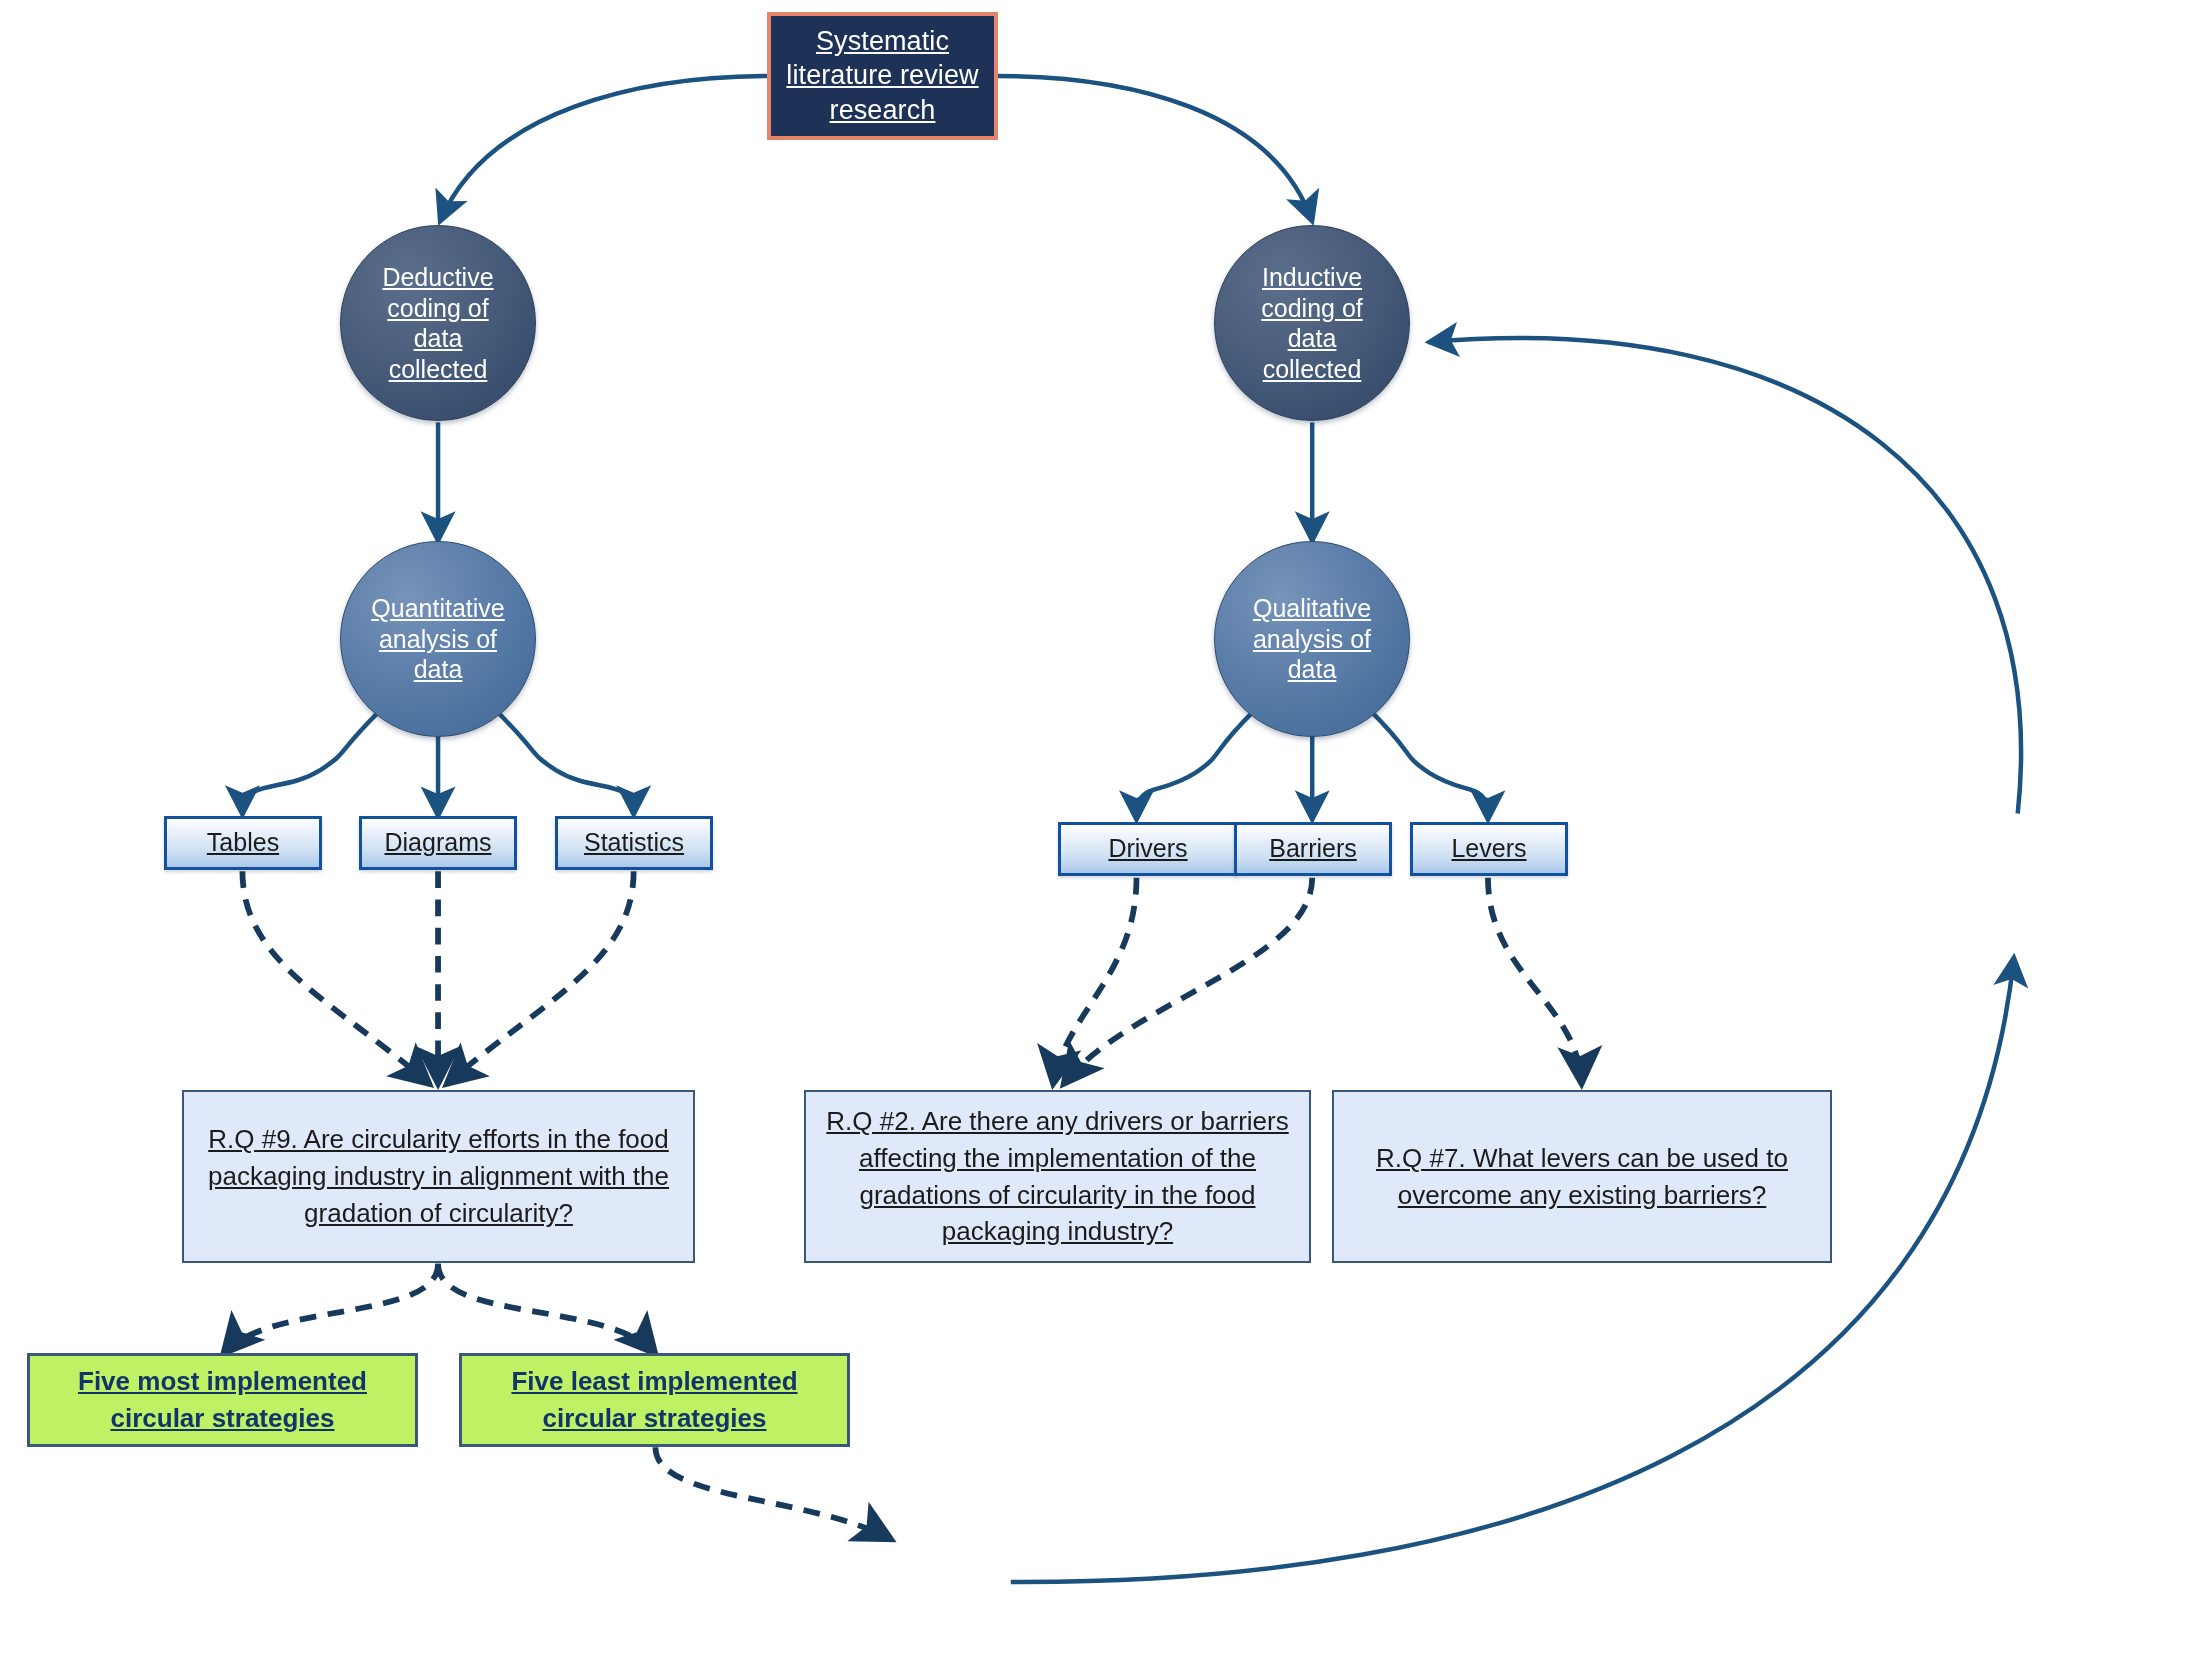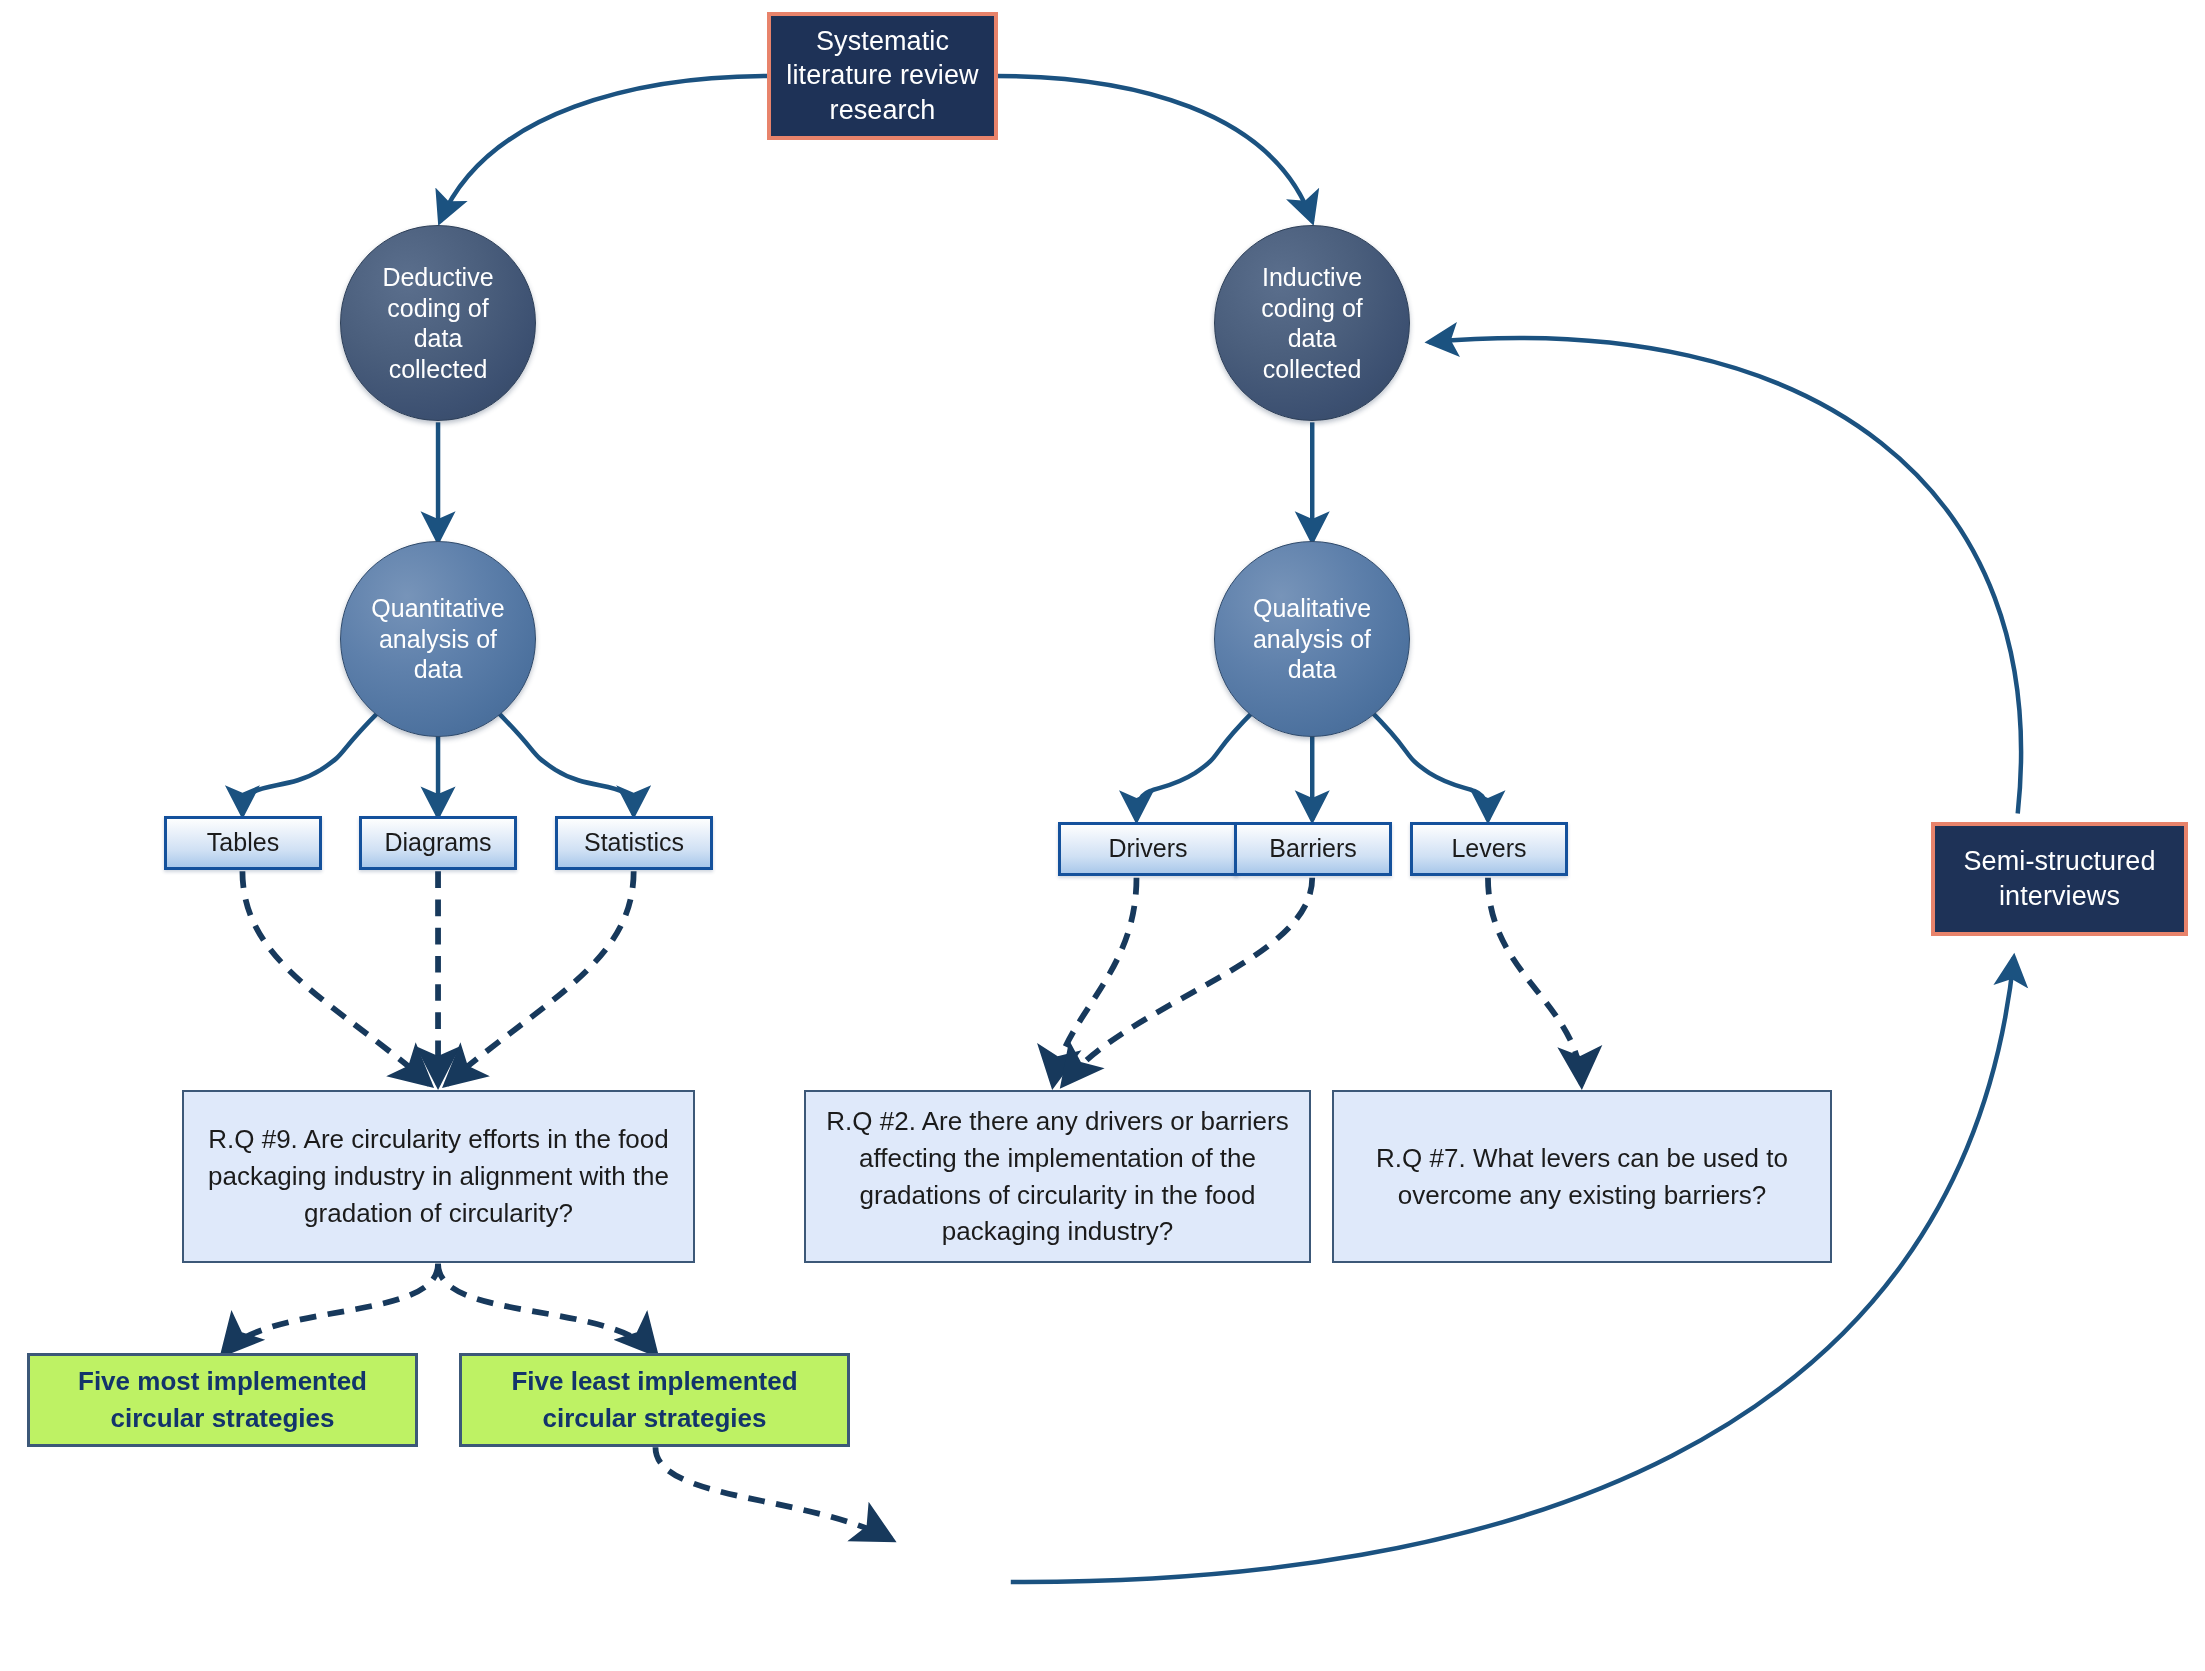--- a/index.html
+++ b/index.html
@@ -28,20 +28,21 @@
   }
 
   
   .node {
     position: absolute;
     box-sizing: border-box;
     display: flex;
     align-items: center;
     justify-content: center;
     text-align: center;
+    text-decoration: underline;
   }
 
   
   .box-dark {
     background: #1e3257;
     border: 4.5px solid #e8836b;
     color: #ffffff;
     font-size: 27px;
     line-height: 1.28;
     letter-spacing: 0.1px;
@@ -204,24 +205,20 @@
   </div>
 
   <div class="node chip" style="left:1234px; top:822px; width:158px; height:54px;">
     <span>Barriers</span>
   </div>
 
   <div class="node chip" style="left:1410px; top:822px; width:158px; height:54px;">
     <span>Levers</span>
   </div>
 
-  <div class="node box-dark" style="left:1931px; top:822px; width:257px; height:114px;">
-    <span style="white-space:pre-line;">Semi-structured
-interviews</span>
-  </div>
 
   <div class="node rq" style="left:182px; top:1090px; width:513px; height:173px;">
     <span class="txt">R.Q #9. Are circularity efforts in the food packaging industry in alignment  with the gradation of circularity?</span>
   </div>
 
   <div class="node rq" style="left:804px; top:1090px; width:507px; height:173px;">
     <span class="txt">R.Q #2. Are there any drivers or barriers affecting the implementation of the gradations of circularity in the food packaging industry?</span>
   </div>
 
   <div class="node rq" style="left:1332px; top:1090px; width:500px; height:173px;">

